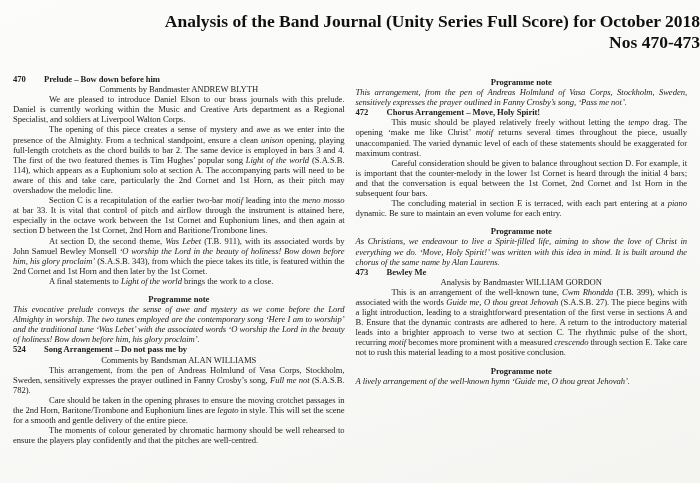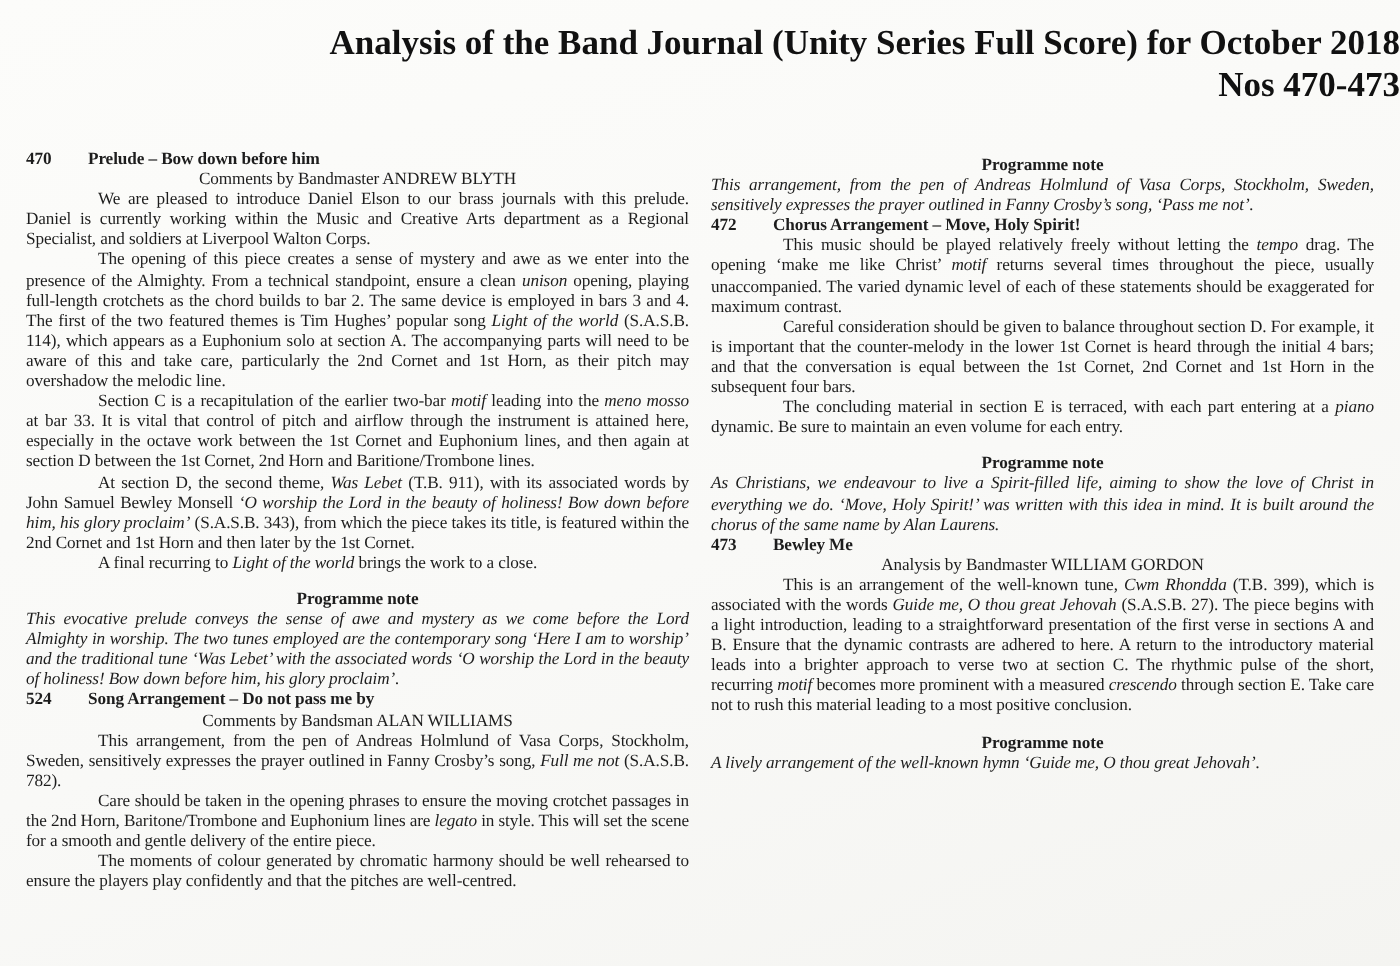--- a/index.html
+++ b/index.html
@@ -50,21 +50,21 @@
         <div class="block entry">
           <div class="entry-head">
             <span class="entry-num">470</span>
             <span class="entry-title">Prelude – Bow down before him</span>
           </div>
           <div class="byline">Comments by Bandmaster ANDREW BLYTH</div>
           <p class="para">We are pleased to introduce Daniel Elson to our brass journals with this prelude. Daniel is currently working within the Music and Creative Arts department as a Regional Specialist, and soldiers at Liverpool Walton Corps.</p>
           <p class="para"><span>The opening of this piece creates a sense of mystery and awe as we enter into the presence of the Almighty. From a technical standpoint, ensure a clean </span><span class="it">unison</span><span> opening, playing full-length crotchets as the chord builds to bar 2. The same device is employed in bars 3 and 4. The first of the two featured themes is Tim Hughes’ popular song </span><span class="it">Light of the world</span><span> (S.A.S.B. 114), which appears as a Euphonium solo at section A. The accompanying parts will need to be aware of this and take care, particularly the 2nd Cornet and 1st Horn, as their pitch may overshadow the melodic line.</span></p>
           <p class="para"><span>Section C is a recapitulation of the earlier two-bar </span><span class="it">motif</span><span> leading into the </span><span class="it">meno mosso</span><span> at bar 33. It is vital that control of pitch and airflow through the instrument is attained here, especially in the octave work between the 1st Cornet and Euphonium lines, and then again at section D between the 1st Cornet, 2nd Horn and Baritione/Trombone lines.</span></p>
           <p class="para"><span>At section D, the second theme, </span><span class="it">Was Lebet</span><span> (T.B. 911), with its associated words by John Samuel Bewley Monsell </span><span class="it">‘O worship the Lord in the beauty of holiness! Bow down before him, his glory proclaim’</span><span> (S.A.S.B. 343), from which the piece takes its title, is featured within the 2nd Cornet and 1st Horn and then later by the 1st Cornet.</span></p>
-          <p class="para"><span>A final recurring to </span><span class="it">Light of the world</span><span> brings the work to a close.</span></p>
+          <p class="para"><span>A final statements to </span><span class="it">Light of the world</span><span> brings the work to a close.</span></p>
         </div>
         <div class="block prog">
           <div class="prog-label">Programme note</div>
           <p class="para prog-para">This evocative prelude conveys the sense of awe and mystery as we come before the Lord Almighty in worship.  The two tunes employed are the contemporary song ‘Here I am to worship’ and the traditional tune ‘Was Lebet’ with the associated words ‘O worship the Lord in the beauty of holiness! Bow down before him, his glory proclaim’.</p>
         </div>
         <div class="block entry">
           <div class="entry-head">
             <span class="entry-num">524</span>
             <span class="entry-title">Song Arrangement – Do not pass me by</span>
           </div>

